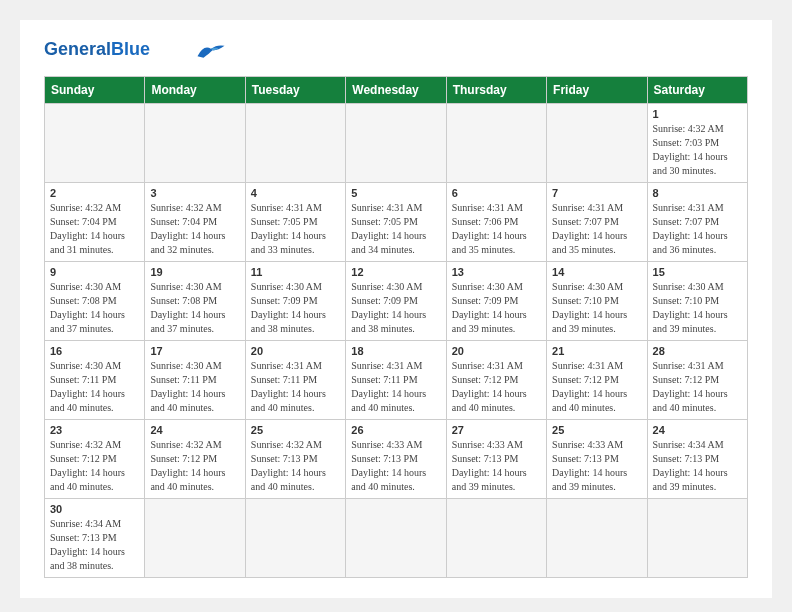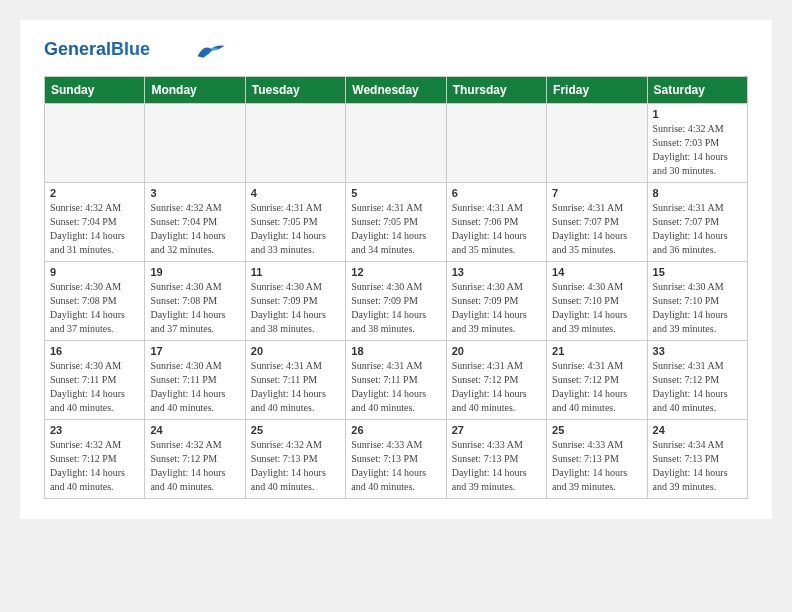--- a/index.html
+++ b/index.html
@@ -223,21 +223,21 @@
           </td>
           <td>
             <span class="day-number">20</span>
             <div class="day-info">Sunrise: 4:31 AM<br>Sunset: 7:12 PM<br>Daylight: 14 hours and 40 minutes.</div>
           </td>
           <td>
             <span class="day-number">21</span>
             <div class="day-info">Sunrise: 4:31 AM<br>Sunset: 7:12 PM<br>Daylight: 14 hours and 40 minutes.</div>
           </td>
           <td>
-            <span class="day-number">33</span>
+            <span class="day-number">28</span>
             <div class="day-info">Sunrise: 4:31 AM<br>Sunset: 7:12 PM<br>Daylight: 14 hours and 40 minutes.</div>
           </td>
         </tr>
         <tr>
           <td>
             <span class="day-number">23</span>
             <div class="day-info">Sunrise: 4:32 AM<br>Sunset: 7:12 PM<br>Daylight: 14 hours and 40 minutes.</div>
           </td>
           <td>
             <span class="day-number">24</span>
@@ -256,16 +256,28 @@
             <div class="day-info">Sunrise: 4:33 AM<br>Sunset: 7:13 PM<br>Daylight: 14 hours and 39 minutes.</div>
           </td>
           <td>
             <span class="day-number">25</span>
             <div class="day-info">Sunrise: 4:33 AM<br>Sunset: 7:13 PM<br>Daylight: 14 hours and 39 minutes.</div>
           </td>
           <td>
             <span class="day-number">24</span>
             <div class="day-info">Sunrise: 4:34 AM<br>Sunset: 7:13 PM<br>Daylight: 14 hours and 39 minutes.</div>
           </td>
+        </tr>
+        <tr class="last-row">
+          <td>
+            <span class="day-number">30</span>
+            <div class="day-info">Sunrise: 4:34 AM<br>Sunset: 7:13 PM<br>Daylight: 14 hours and 38 minutes.</div>
+          </td>
+          <td class="empty"></td>
+          <td class="empty"></td>
+          <td class="empty"></td>
+          <td class="empty"></td>
+          <td class="empty"></td>
+          <td class="empty"></td>
         </tr>
       </tbody>
   </table>
 </div>
 
 </body></html>

